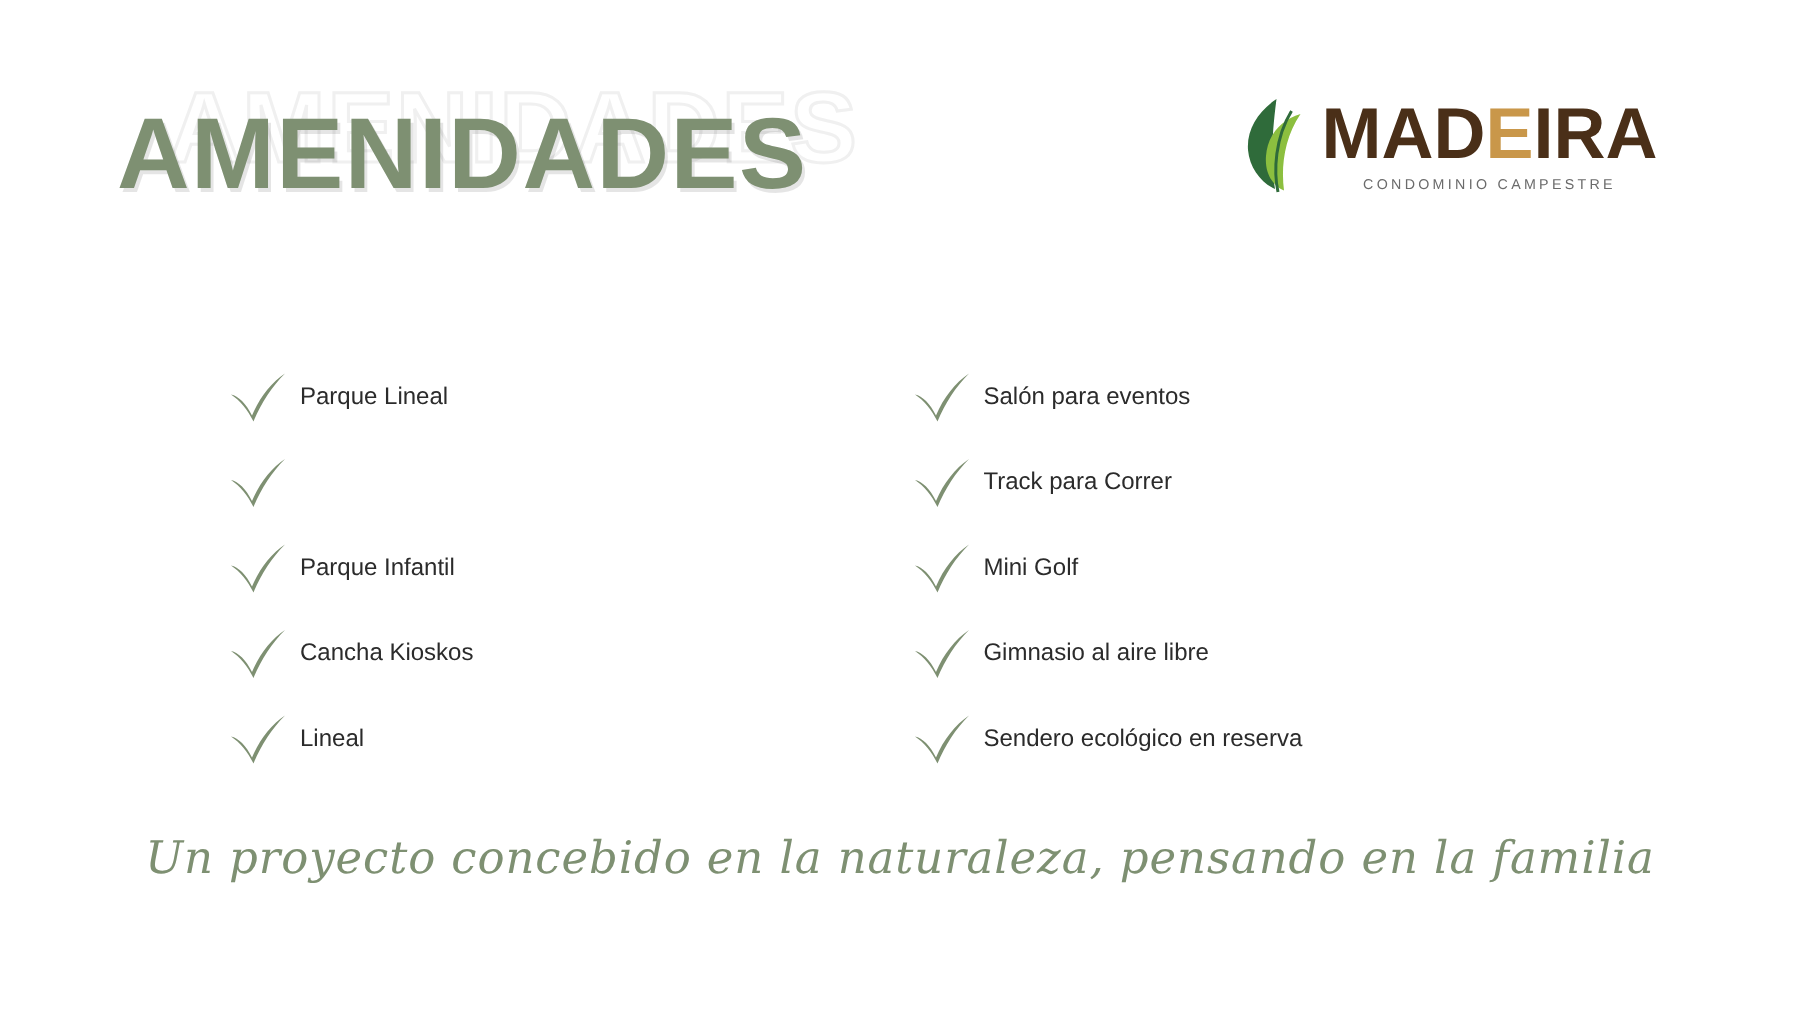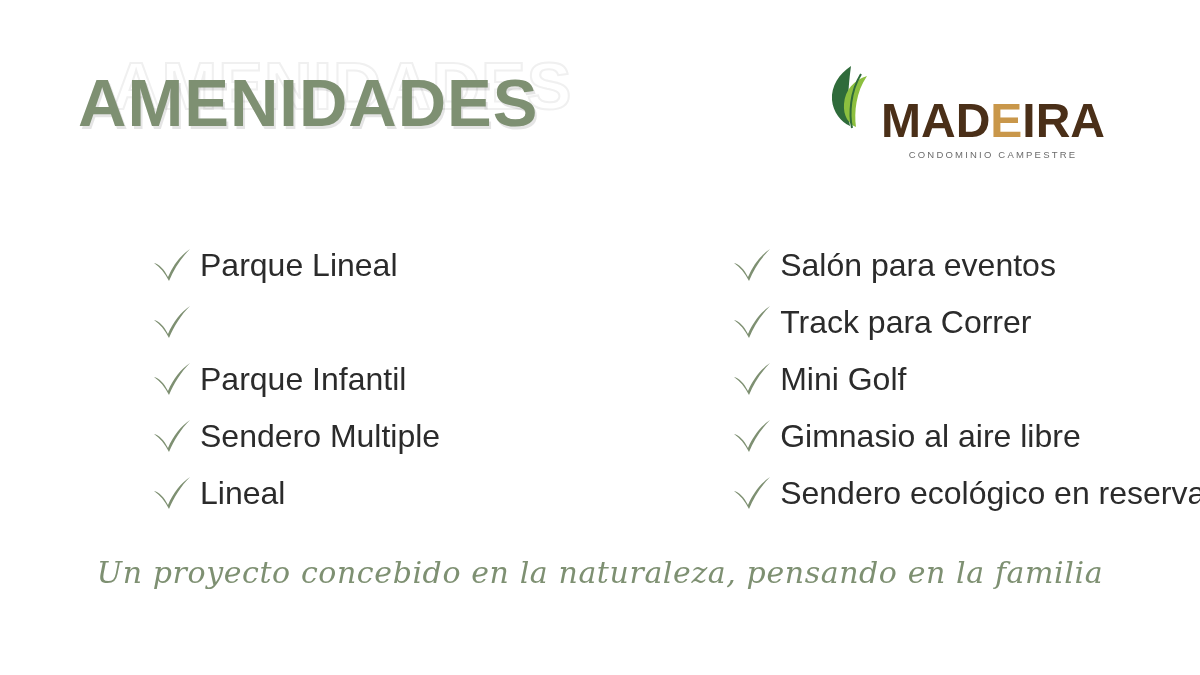--- a/index.html
+++ b/index.html
@@ -83,21 +83,20 @@
     justify-content: center;
     padding-top: 4px;
   }
 
   .logo-word {
     font-size: 48px;
     font-weight: bold;
     letter-spacing: 0px;
     line-height: 1;
     white-space: nowrap;
-    margin-top: 31px;
   }
 
   .logo-word .mad { color: #4a2f18; }
   .logo-word .e   { color: #c9974a; }
   .logo-word .ira { color: #4a2f18; }
 
   .logo-sub {
     font-size: 9.5px;
     letter-spacing: 2.2px;
     color: #6b6b6b;
@@ -132,21 +131,21 @@
     width: 44px;
     height: 36px;
     flex: 0 0 44px;
     position: relative;
     margin-right: 6px;
   }
 
   .check svg { display: block; }
 
   .item-label {
-    font-size: 32px;
+    font-size: 16px;
     color: #2b2b2b;
     white-space: nowrap;
     font-weight: 400;
   }
 
   .item-label.indent { padding-left: 7px; }
 
   
   .tagline {
     position: absolute;
@@ -214,21 +213,21 @@
         </span>
         <span class="item-label">Parque Infantil</span>
       </div>
 
       <div class="item">
         <span class="check">
           <svg width="44" height="36" viewBox="0 0 44 36" xmlns="http://www.w3.org/2000/svg">
             <path d="M4 16 C9 17 14 22 18 30 C23 18 31 8 40 2 C31 11 24 22 19 34 C15 26 10 20 4 16 Z" fill="#7e9072"></path>
           </svg>
         </span>
-        <span class="item-label">Sendero Multiple</span>
+        <span class="item-label">Cancha Kioskos</span>
       </div>
 
       <div class="item">
         <span class="check">
           <svg width="44" height="36" viewBox="0 0 44 36" xmlns="http://www.w3.org/2000/svg">
             <path d="M4 16 C9 17 14 22 18 30 C23 18 31 8 40 2 C31 11 24 22 19 34 C15 26 10 20 4 16 Z" fill="#7e9072"></path>
           </svg>
         </span>
         <span class="item-label">Lineal</span>
       </div>

